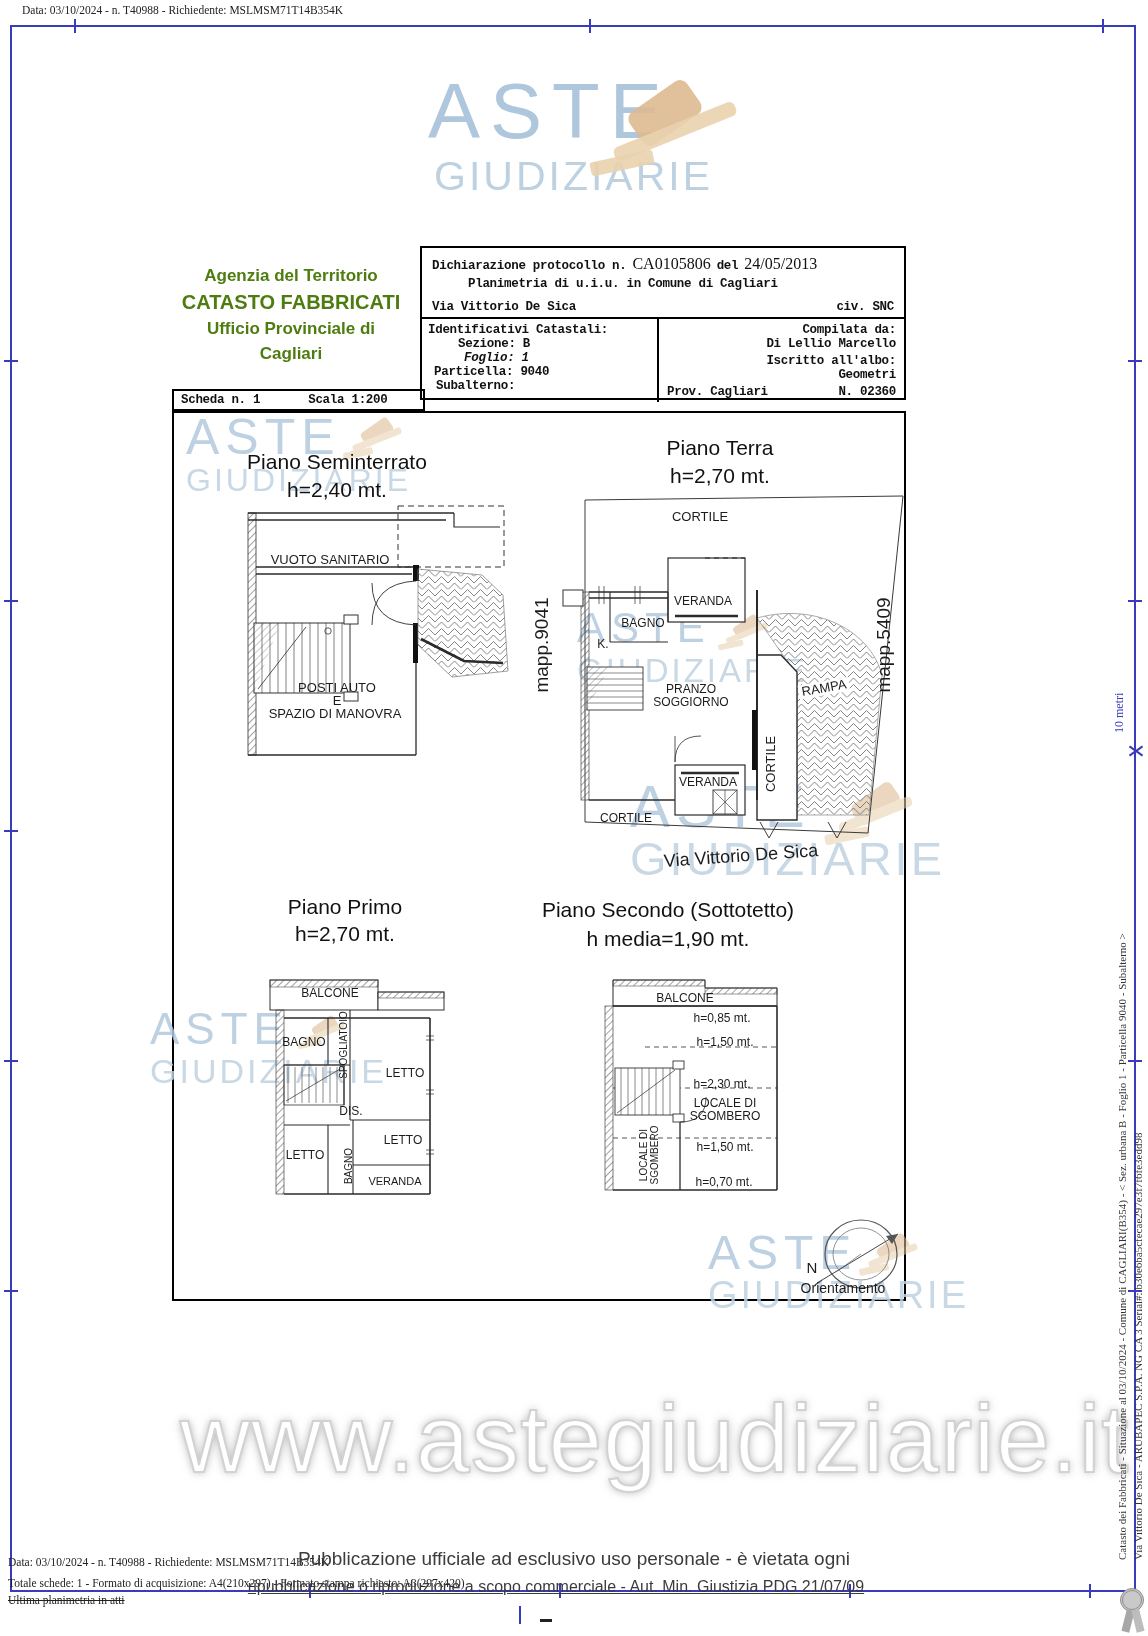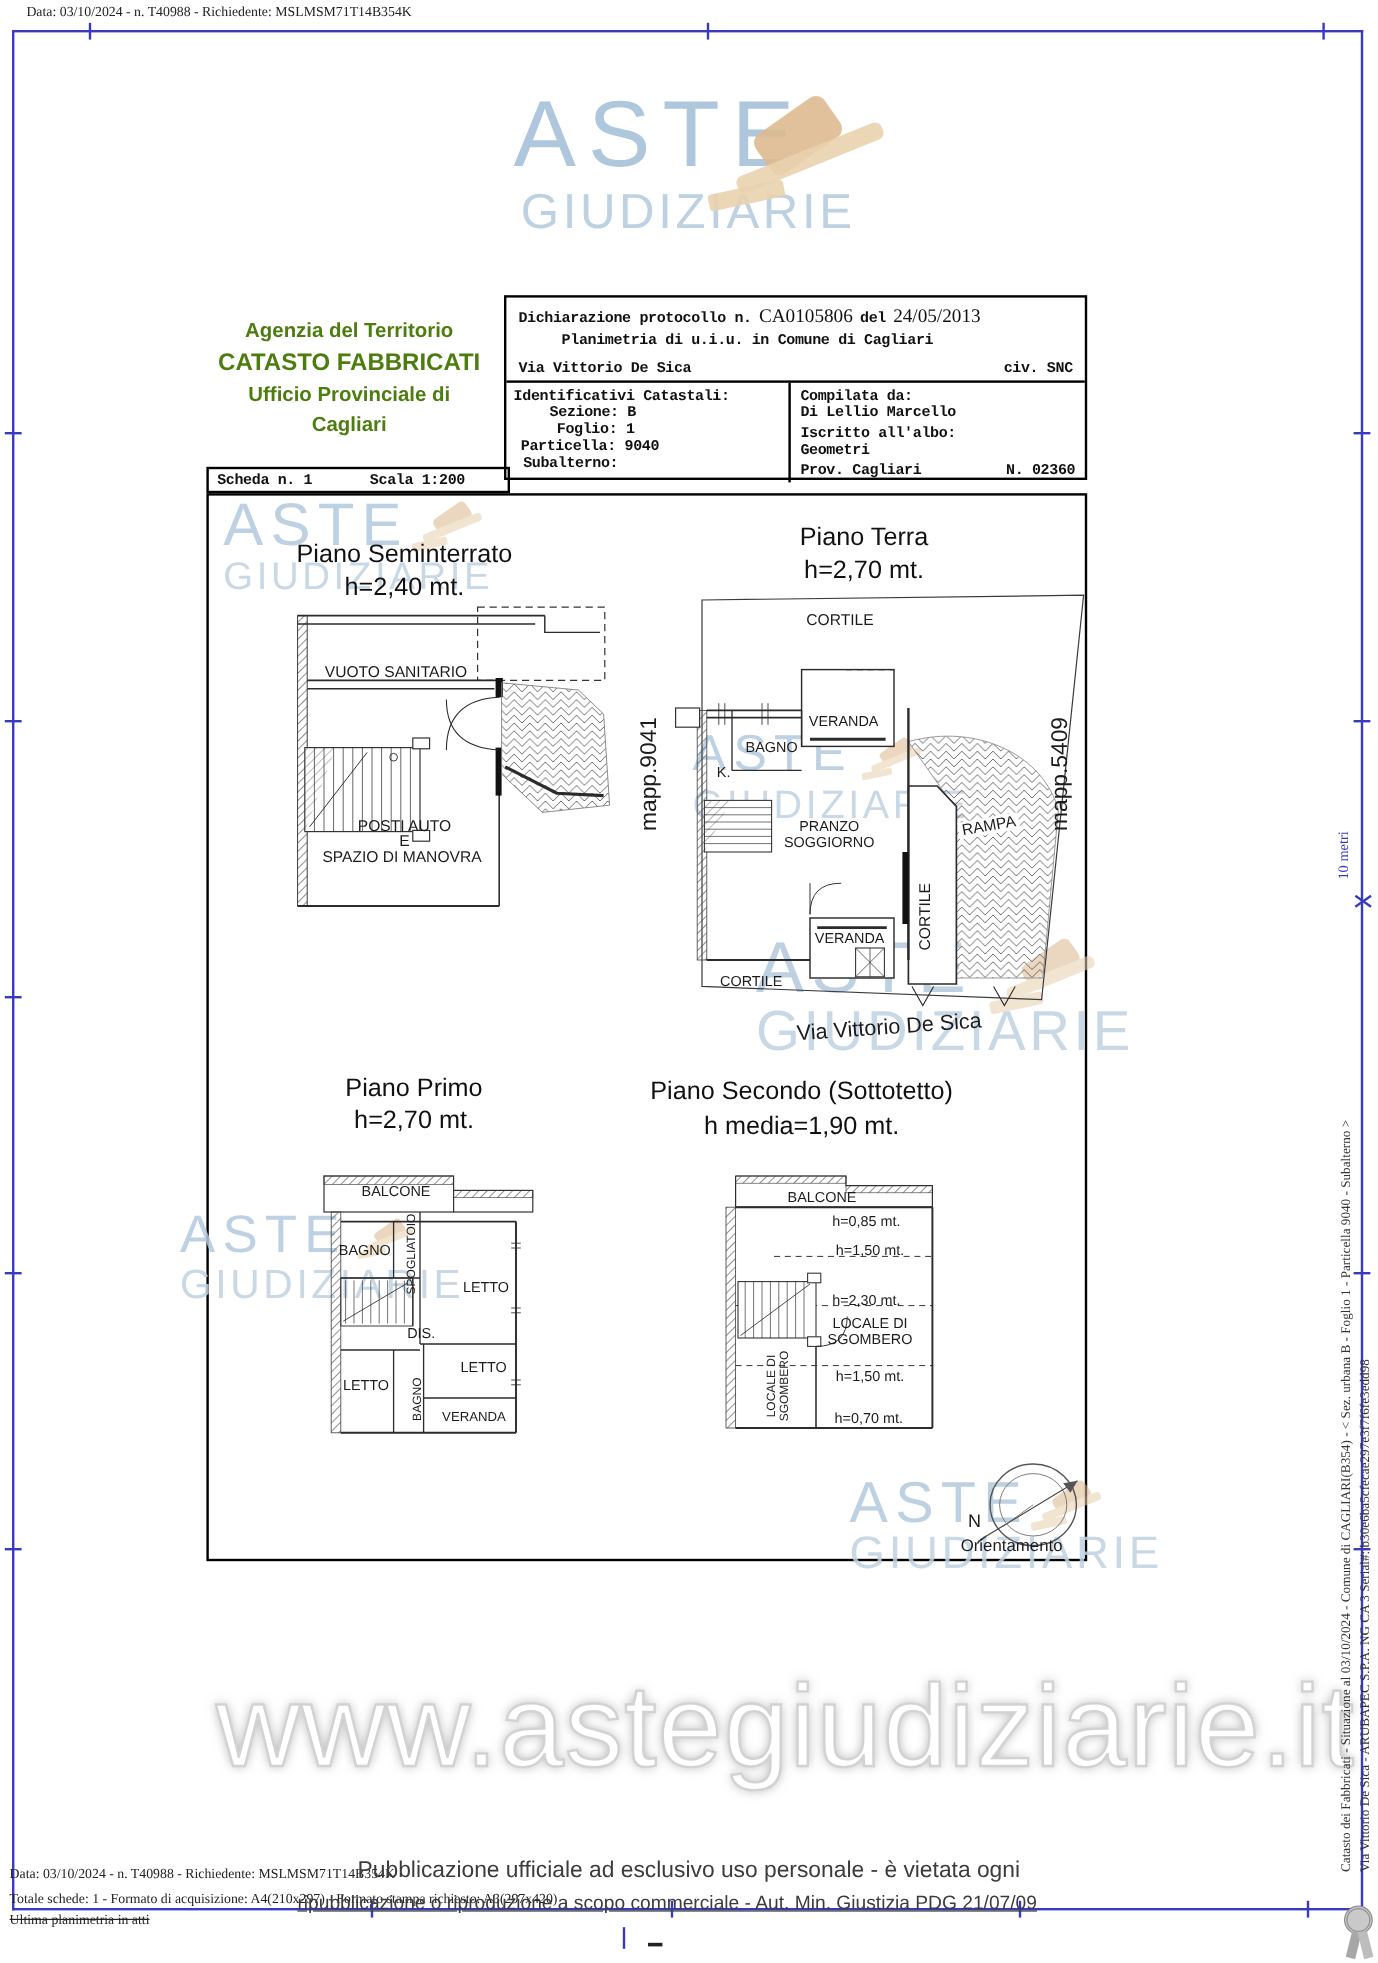--- a/index.html
+++ b/index.html
@@ -109,25 +109,25 @@
       <div class="mono" style="margin-top:4px;padding-left:36px;">Planimetria di u.i.u. in Comune di Cagliari</div>
       <div style="display:flex;justify-content:space-between;margin-top:9px;">
         <span class="mono">Via Vittorio De Sica</span>
         <span class="mono">civ. SNC</span>
       </div>
     </div>
     <div style="position:absolute;left:0;top:69px;width:100%;border-top:2px solid #000;"></div>
     <div style="position:absolute;left:0;top:71px;width:237px;height:83px;border-right:2px solid #000;box-sizing:border-box;padding:4px 6px;">
       <div class="mono">Identificativi Catastali:</div>
       <div class="mono" style="padding-left:30px;">Sezione: B</div>
-      <div class="mono" style="padding-left:36px;">Foglio: 1</div>
+      <div class="mono" style="padding-left:36px;font-style:italic;">Foglio: 1</div>
       <div class="mono" style="padding-left:6px;">Particella: 9040</div>
       <div class="mono" style="padding-left:8px;">Subalterno:</div>
     </div>
-    <div style="position:absolute;left:237px;top:71px;right:0;height:83px;padding:4px 8px;box-sizing:border-box;">
+    <div style="position:absolute;left:237px;top:71px;right:0;height:83px;padding:4px 8px;box-sizing:border-box;text-align:right;">
       <div class="mono">Compilata da:</div>
       <div class="mono">Di Lellio Marcello</div>
       <div class="mono" style="margin-top:3px;">Iscritto all'albo:</div>
       <div class="mono">Geometri</div>
       <div style="display:flex;justify-content:space-between;margin-top:3px;">
         <span class="mono">Prov. Cagliari</span>
         <span class="mono">N. 02360</span>
       </div>
     </div>
   </div>

